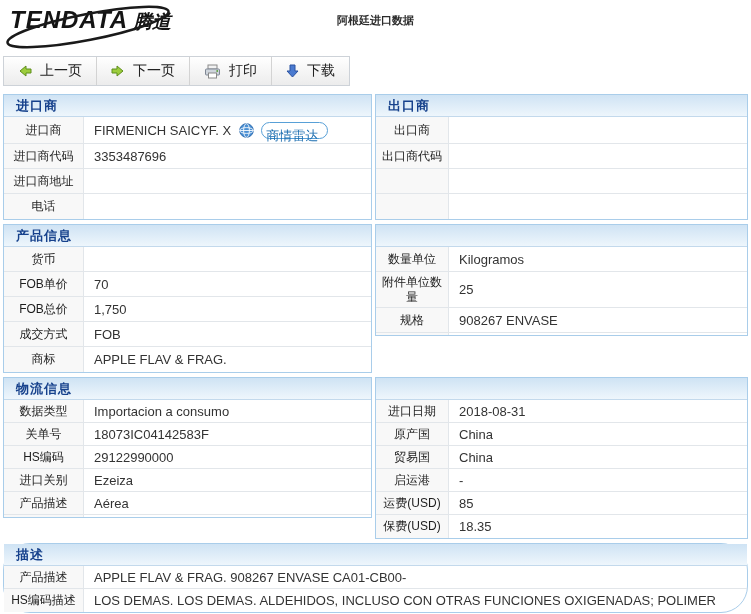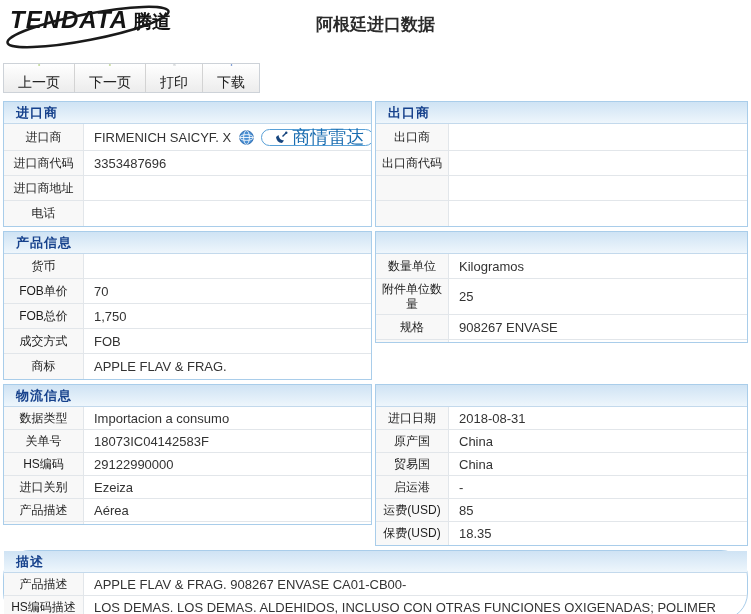--- a/index.html
+++ b/index.html
@@ -7,29 +7,29 @@
   body {
     width:751px; height:614px;
     font-family:"Liberation Sans","DejaVu Sans",sans-serif;
     color:#333; overflow:hidden;
   }
   
   .top-header { position:relative; height:52px; }
   .logo { position:absolute; left:10px; top:6px; white-space:nowrap; }
   .logo .orbit { position:absolute; left:-8px; top:-2px; pointer-events:none; }
   .brand { font-size:24px; font-weight:900; font-style:italic; letter-spacing:1px; color:#141414; }
-  .brand-cn { font-size:19px; font-weight:bold; color:#141414; margin-left:5px; }
+  .brand-cn { font-size:19px; font-weight:bold; font-style:italic; color:#141414; margin-left:5px; }
   .page-title { position:absolute; left:0; right:0; top:13px; text-align:center;
-    font-size:17px; font-weight:bold; color:#2b2b2b; }
+    font-size:11px; font-weight:bold; color:#2b2b2b; }
   
   .toolbar { display:inline-flex; margin:4px 0 8px 3px;
     border:1px solid #cdd2d8; background:linear-gradient(#ffffff,#ececec); }
   .tb-btn { display:flex; align-items:center; gap:8px; height:28px; padding:0 14px;
     background:transparent; border:none; border-right:1px solid #d3d3d3;
-    font-family:inherit; font-size:14px; color:#222; cursor:pointer;flex-direction:column; }
+    font-family:inherit; font-size:14px; color:#222; cursor:pointer; }
   .tb-btn:last-child { border-right:none; }
   
   .split { display:flex; align-items:flex-start; margin:0 3px 4px 3px;border-radius:22px; }
   .split .half-left { width:369px; margin-right:3px; }
   .split .half-right { flex:1; }
   .sec { border:1px solid #a9cdea; background:#fff; display:flex; flex-direction:column; }
   .sec.full { margin:0 3px 4px 3px;border-radius:27px; }
   .sec-header { flex:none; height:22px; display:flex; align-items:center; padding-left:12px;
     background:linear-gradient(#cfe3f4,#eef6fc); border-bottom:1px solid #c3d9ec;
     font-size:13px; font-weight:bold; color:#16418c; letter-spacing:1px; }
@@ -41,22 +41,22 @@
   .row.filler { flex:1 1 auto; height:auto; border-bottom:none; }
   .label { flex:none; width:80px; border-right:1px solid #e2e6ea; background:#f8f8f8;
     display:flex; align-items:center; justify-content:center; text-align:center;
     font-size:12px; color:#1d1d1d; padding:1px 3px; line-height:1.25; }
   .half-right .label { width:73px; }
   .value { flex:1; display:flex; align-items:center; padding:0 10px; font-size:13px;
     color:#333; white-space:nowrap; overflow:hidden; }
   
   .globe { display:inline-flex; margin-left:8px; cursor:pointer; }
   .badge { display:inline-flex; align-items:center; gap:4px; margin-left:7px; height:17px;
-    padding:0 9px 0 13px; border:1px solid #58a0d7; border-radius:10px;
-    color:#1b6db0; font-size:18px; background:#fff; cursor:pointer; white-space:nowrap; }
+    padding:0 9px 0 4px; border:1px solid #58a0d7; border-radius:10px;
+    color:#1b6db0; font-size:13px; background:#fff; cursor:pointer; white-space:nowrap;flex-direction:column; }
 </style>
 </head>
 <body>
 
 <div>
 
   
   <div class="top-header">
     <div class="logo">
       <svg class="orbit" width="175" height="46" viewBox="0 0 175 46">

